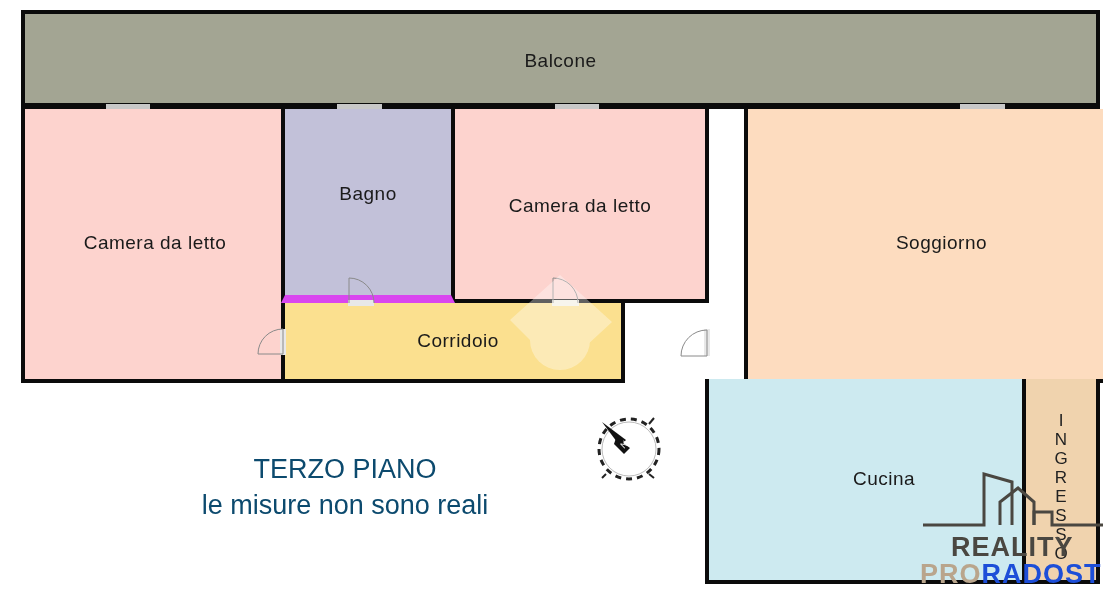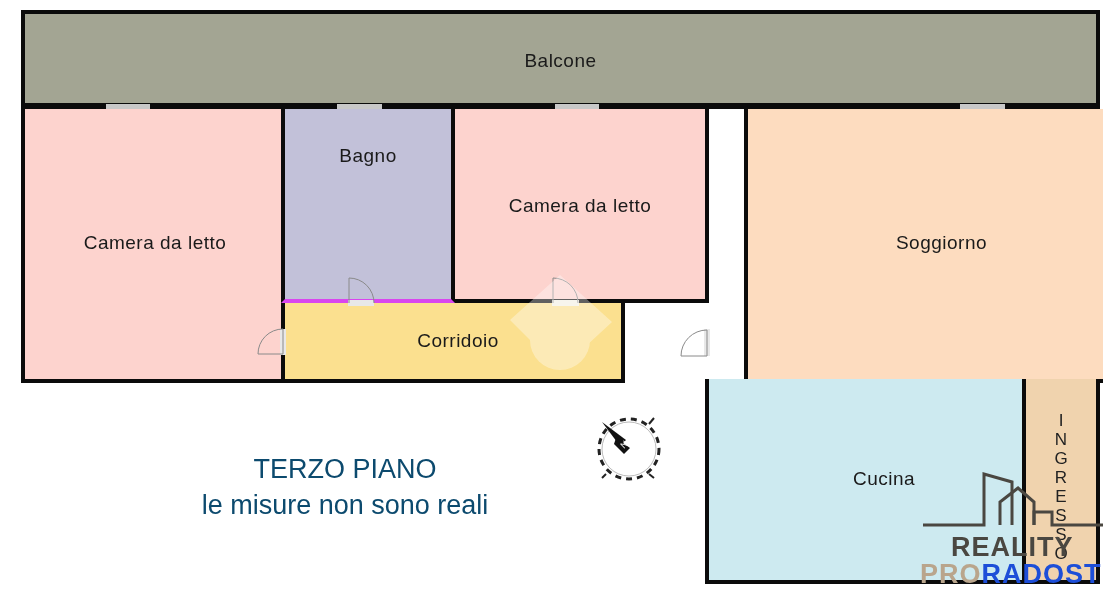--- a/index.html
+++ b/index.html
@@ -27,21 +27,21 @@
 
 <div class="abs win" style="left:106px;top:104px;width:44px;"></div>
 <div class="abs win" style="left:337px;top:104px;width:45px;"></div>
 <div class="abs win" style="left:555px;top:104px;width:44px;"></div>
 <div class="abs win" style="left:960px;top:104px;width:45px;"></div>
 
 <div class="abs room" style="left:21px;top:109px;width:264px;height:274px;background:#fdd3ce;border-left:4px solid #0b0b0b;border-bottom:4px solid #0b0b0b;">
   <span style="margin-top:-2px;">Camera da letto</span>
 </div>
 
-<div class="abs room" style="left:281px;top:109px;width:174px;height:194px;background:#c2c1d9;border-left:4px solid #0b0b0b;border-right:4px solid #0b0b0b;border-bottom:4px solid #d946ef;align-items:flex-start;padding-top:36px;">
+<div class="abs room" style="left:281px;top:109px;width:174px;height:194px;background:#c2c1d9;border-left:4px solid #0b0b0b;border-right:4px solid #0b0b0b;border-bottom:8px solid #d946ef;align-items:flex-start;padding-top:74px;">
   <span>Bagno</span>
 </div>
 
 <div class="abs room" style="left:455px;top:109px;width:254px;height:194px;background:#fdd3ce;border-bottom:4px solid #0b0b0b;border-right:4px solid #0b0b0b;align-items:flex-start;padding-top:86px;">
   <span>Camera da letto</span>
 </div>
 
 <div class="abs room" style="left:281px;top:303px;width:344px;height:80px;background:#fbe08f;border-left:4px solid #0b0b0b;border-right:4px solid #0b0b0b;border-bottom:4px solid #0b0b0b;">
   <span style="margin-left:10px;">Corridoio</span>
 </div>

